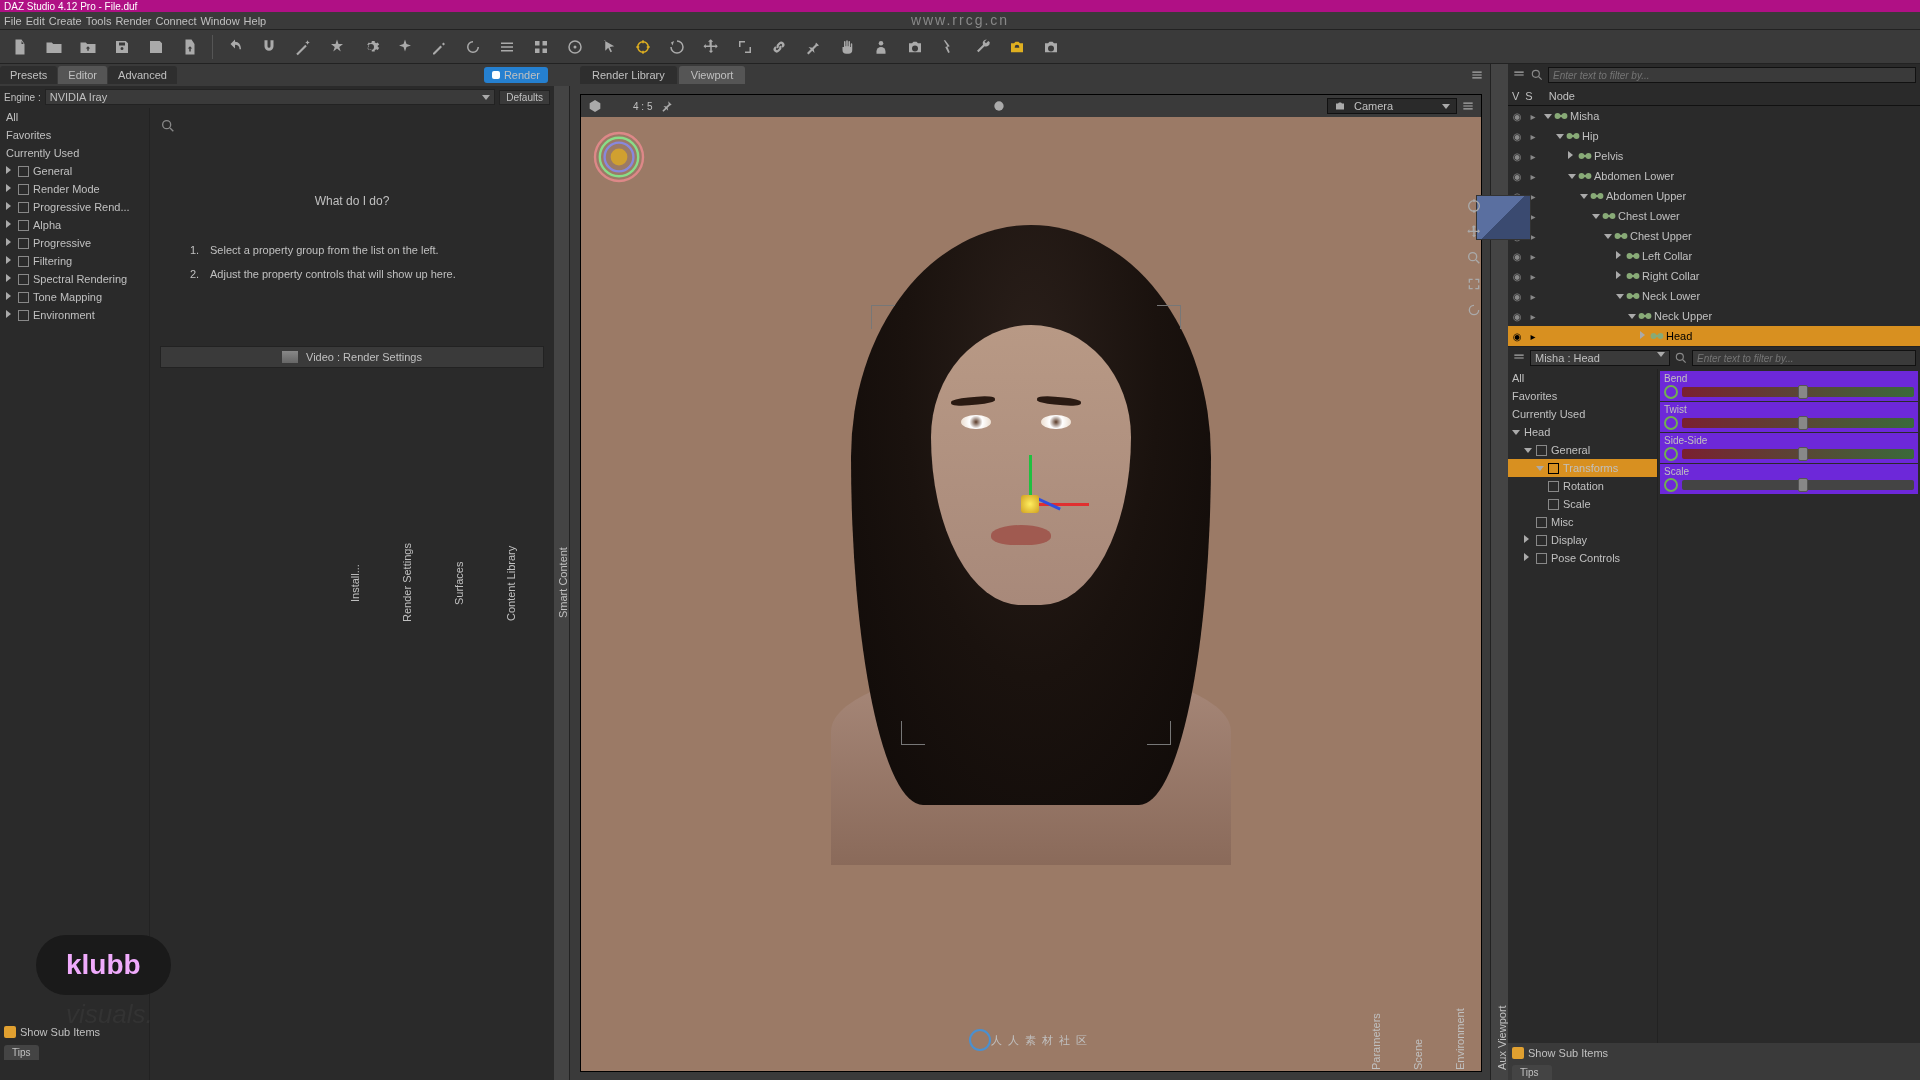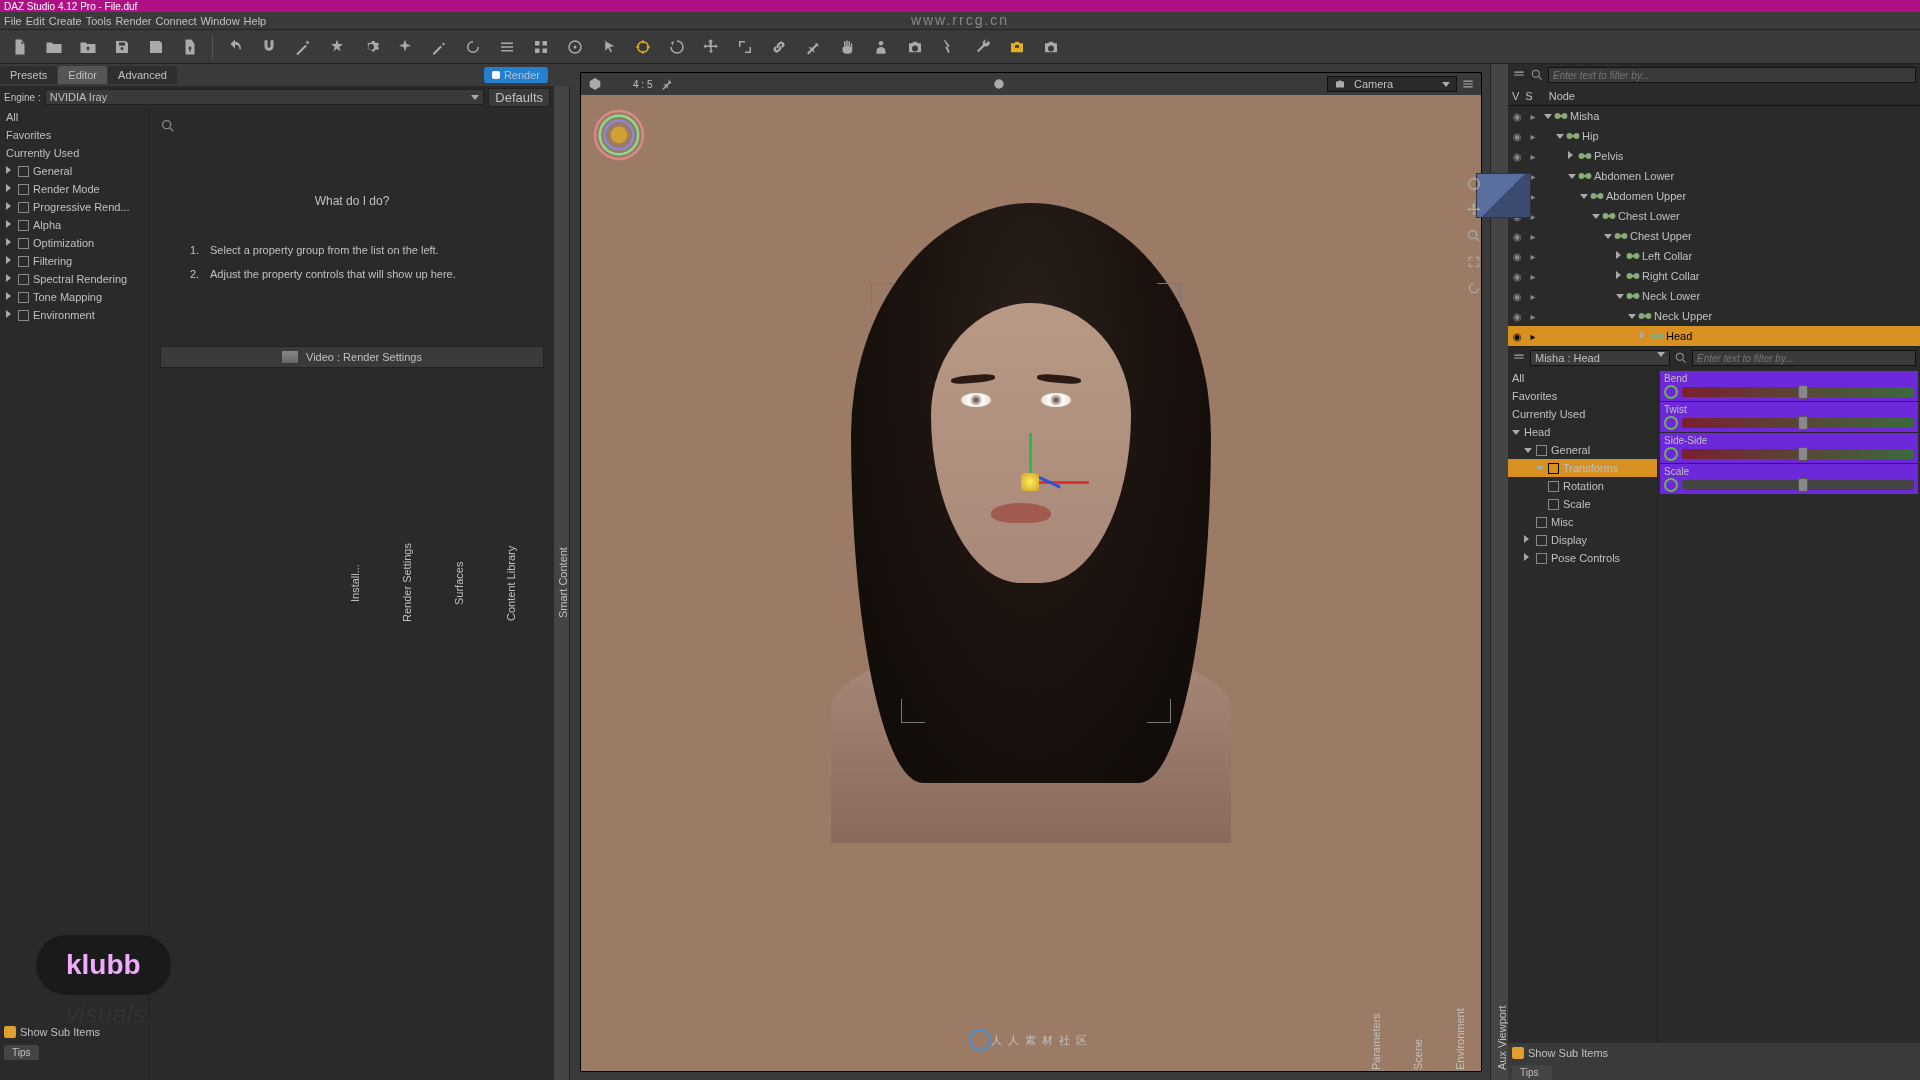--- a/index.html
+++ b/index.html
@@ -17,21 +17,21 @@
 .main-layout { display: flex; height: calc(100% - 64px); }
 .left-col { width: 554px; display: flex; flex-direction: column; }
 .left-tabs-row { display: flex; align-items: center; background: #3a3a3a; height: 22px; position: relative; }
 .left-tab { padding: 3px 10px; background: #2e2e2e; margin-right: 1px; cursor: pointer; border-radius: 3px 3px 0 0; }
 .left-tab.active { background: #555; }
 .render-btn { position: absolute; right: 6px; background: #2580d0; color: #fff; padding: 2px 8px; border-radius: 3px; display: flex; align-items: center; gap: 4px; font-size: 11px; cursor: pointer; }
 .render-btn .dot { width: 8px; height: 8px; background: #fff; border-radius: 2px; }
 .engine-row { display: flex; align-items: center; background: #2a2a2a; height: 22px; padding: 0 4px; }
 .engine-row .label { margin-right: 4px; font-size: 10px; }
 .engine-dd { flex: 1; background: #3a3a3a; border: 1px solid #222; height: 16px; padding: 0 4px; display: flex; align-items: center; justify-content: space-between; }
-.defaults-btn { margin-left: 4px; padding: 1px 6px; background: #3a3a3a; border: 1px solid #222; cursor: pointer; font-size: 13px; }
+.defaults-btn { margin-left: 4px; padding: 1px 6px; background: #3a3a3a; border: 1px solid #222; cursor: pointer; font-size: 10px; }
 .left-body { display: flex; flex: 1; background: #2a2a2a; }
 .prop-tree { width: 150px; background: #2a2a2a; border-right: 1px solid #222; }
 .prop-row { padding: 3px 6px; display: flex; align-items: center; gap: 4px; cursor: pointer; font-size: 11px; }
 .prop-row .arrow { width: 8px; font-size: 9px; }
 .prop-row .box { width: 11px; height: 11px; border: 1px solid #888; display: inline-block; }
 .prop-row.dim { color: #666; }
 .prop-content { flex: 1; padding: 10px; display: flex; flex-direction: column; }
 .search-row { display: flex; align-items: center; margin-bottom: 60px; }
 .search-icn { width: 16px; height: 16px; margin-right: 6px; }
 .help-heading { text-align: center; margin-bottom: 30px; font-size: 12px; }
@@ -357,21 +357,21 @@
             <span>Progressive Rend...</span>
           </div>
           <div class="prop-row">
             <span class="arrow"><span class="tri tri-r"></span></span>
             <span class="box"></span>
             <span>Alpha</span>
           </div>
           <div class="prop-row">
             <span class="arrow"><span class="tri tri-r"></span></span>
             <span class="box"></span>
-            <span>Optimization</span>
+            <span>Progressive</span>
           </div>
           <div class="prop-row dim">
             <span class="arrow"><span class="tri tri-r"></span></span>
             <span class="box"></span>
             <span>Filtering</span>
           </div>
           <div class="prop-row">
             <span class="arrow"><span class="tri tri-r"></span></span>
             <span class="box"></span>
             <span>Spectral Rendering</span>
@@ -411,20 +411,27 @@
     </div>
   </div>
 
   <div class="center-col">
     <div class="side-strip" style="position:absolute;left:0;top:22px;bottom:0;">
       <span>Smart Content</span>
       <span>Content Library</span>
       <span>Surfaces</span>
       <span>Render Settings</span>
       <span>Install...</span>
+    </div>
+    <div class="center-tabs" style="margin-left:18px;">
+      <div class="center-tab">Render Library</div>
+      <div class="center-tab active">Viewport</div>
+      <svg class="right-tab-icon" viewBox="0 0 24 24">
+          <path fill="#aaa" d="M4 6h16v2H4zm0 5h16v2H4zm0 5h16v2H4z"></path>
+        </svg>
     </div>
     <div class="viewport-wrap" style="margin-left:18px;">
       <div class="vp-canvas">
         <div class="vp-header">
           <svg width="16" height="16" viewBox="0 0 24 24">
               <path fill="#aaa" d="M12 3l8 5v8l-8 5-8-5V8l8-5z"></path>
             </svg>
           <span class="aspect">4 : 5</span>
           <svg width="14" height="14" style="margin-left:8px" viewBox="0 0 24 24">
               <path fill="#aaa" d="M14 4l6 6-3 1-4 4 1 5-3-3-5 5-2-2 5-5-3-3 5 1 4-4z"></path>

